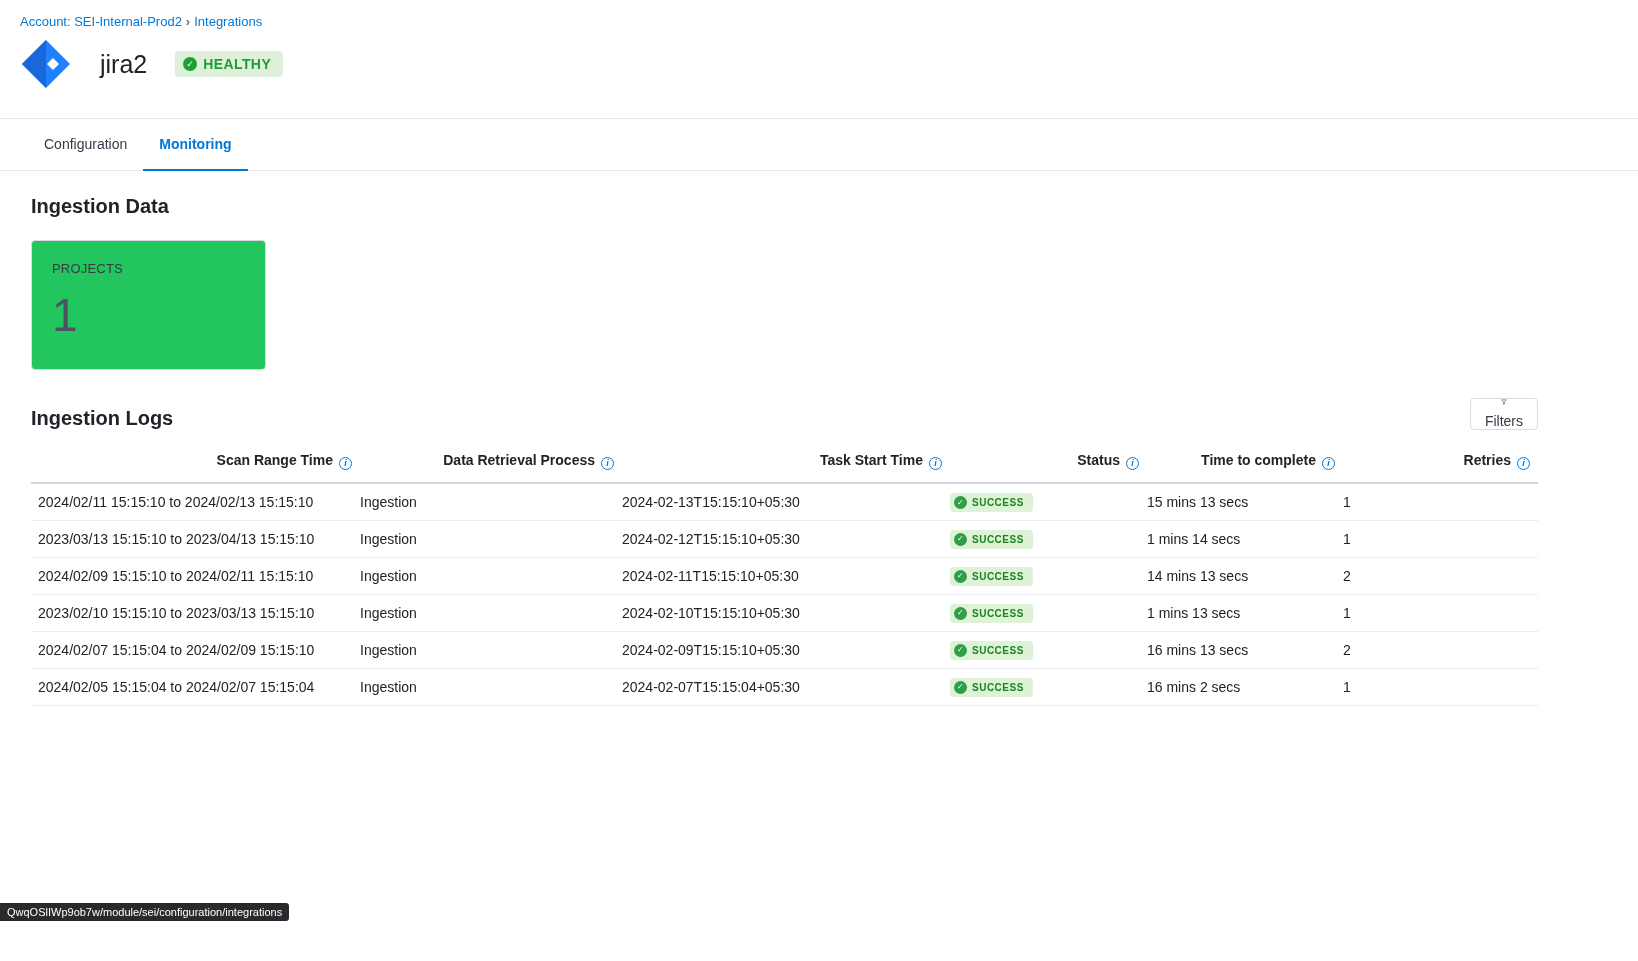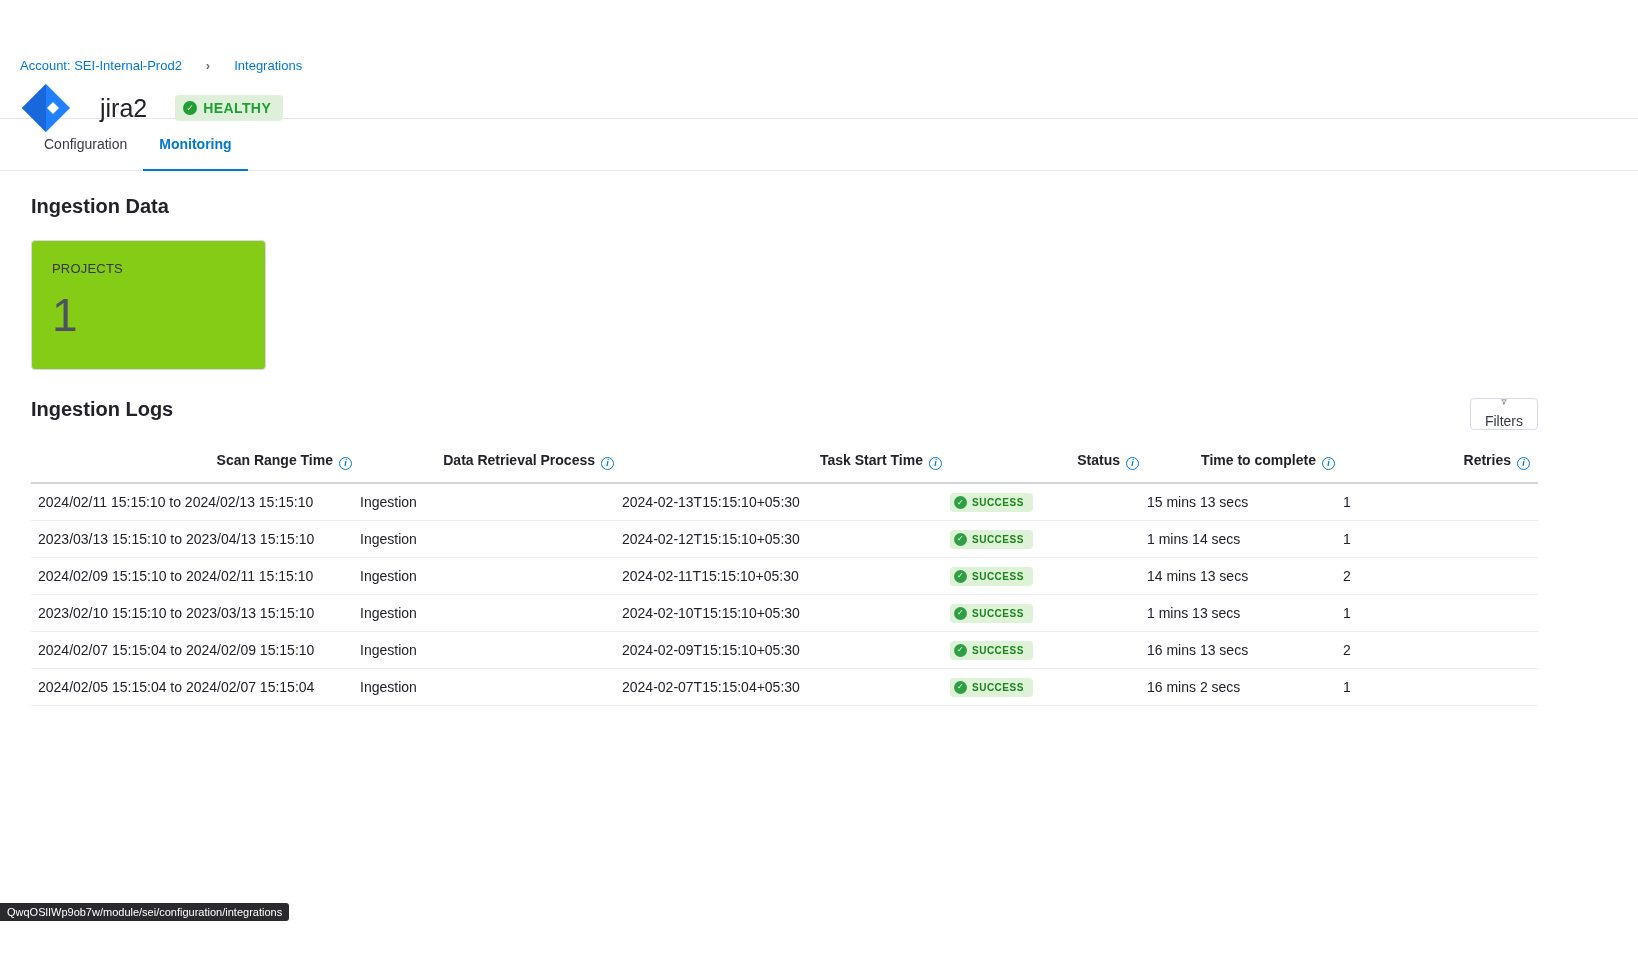--- a/index.html
+++ b/index.html
@@ -16,21 +16,21 @@
   body {
     width: 1638px; height: 961px;
     font-family: "Liberation Sans", "DejaVu Sans", sans-serif;
     color: var(--text-dark);
     position: relative;
     overflow: hidden;
   }
 
   
   .top { padding: 14px 20px 0; height: 119px; border-bottom: 1px solid #e6e7ef; background: #fff; }
-  .breadcrumb { font-size: 13px; display: flex; align-items: center; gap: 24px; margin-top: 44px; }
+  .breadcrumb { font-size: 13px; display: flex; align-items: center; gap: 4px; }
   .breadcrumb a { color: var(--accent); text-decoration: none; cursor: pointer; }
   .breadcrumb .chev { color: #6b6d85; font-size: 13px; font-weight: 700; }
   .title-row { display: flex; align-items: center; margin-top: 9px; gap: 28px; }
   .jira-logo { width: 52px; height: 52px; display: block; flex: 0 0 auto; }
   h1 { font-size: 25px; font-weight: 400; color: var(--text-dark); }
   .health-badge {
     display: inline-flex; align-items: center; gap: 6px;
     background: #def0da; color: var(--green);
     font-weight: 700; font-size: 14px; letter-spacing: .4px;
     padding: 5px 12px 5px 8px; border-radius: 4px;
@@ -48,25 +48,25 @@
     font-size: 14px; color: var(--text-gray); cursor: pointer;
     border-bottom: 2px solid transparent; margin-bottom: -1px;
   }
   .tab.active { color: var(--accent); font-weight: 700; border-bottom-color: var(--accent); }
 
   
   main { padding: 0 100px 0 31px; }
   h2 { font-size: 20px; font-weight: 700; color: var(--text-dark); }
   .stats-heading { margin-top: 24px; }
   .cards { display: flex; gap: 20px; margin-top: 22px; }
-  .card { width: 235px; height: 130px; border: 1px solid var(--border); border-radius: 4px; padding: 20px; background: #84cc16; }
+  .card { width: 235px; height: 130px; border: 1px solid var(--border); border-radius: 4px; padding: 20px; background: #22c55e; }
   .card-label { font-size: 13px; color: var(--text-gray); letter-spacing: .2px; }
   .card-value { font-size: 46px; color: #4f5162; margin-top: 12px; font-weight: 400; }
 
-  .logs-head-row { display: flex; justify-content: space-between; align-items: flex-start; margin-top: 28px; }
+  .logs-head-row { display: flex; justify-content: space-between; align-items: flex-end; margin-top: 28px; }
   .filters-btn {
     display: inline-flex; align-items: center; gap: 8px; height: 32px; padding: 0 14px;
     background: #fff; border: 1px solid var(--border); border-radius: 4px;
     font-size: 14px; color: var(--text-gray); font-family: inherit; cursor: pointer; flex-direction: column;
   }
   .filters-btn svg { display: block; }
 
   
   table { width: 100%; border-collapse: collapse; table-layout: fixed; margin-top: 14px; }
   thead th {

